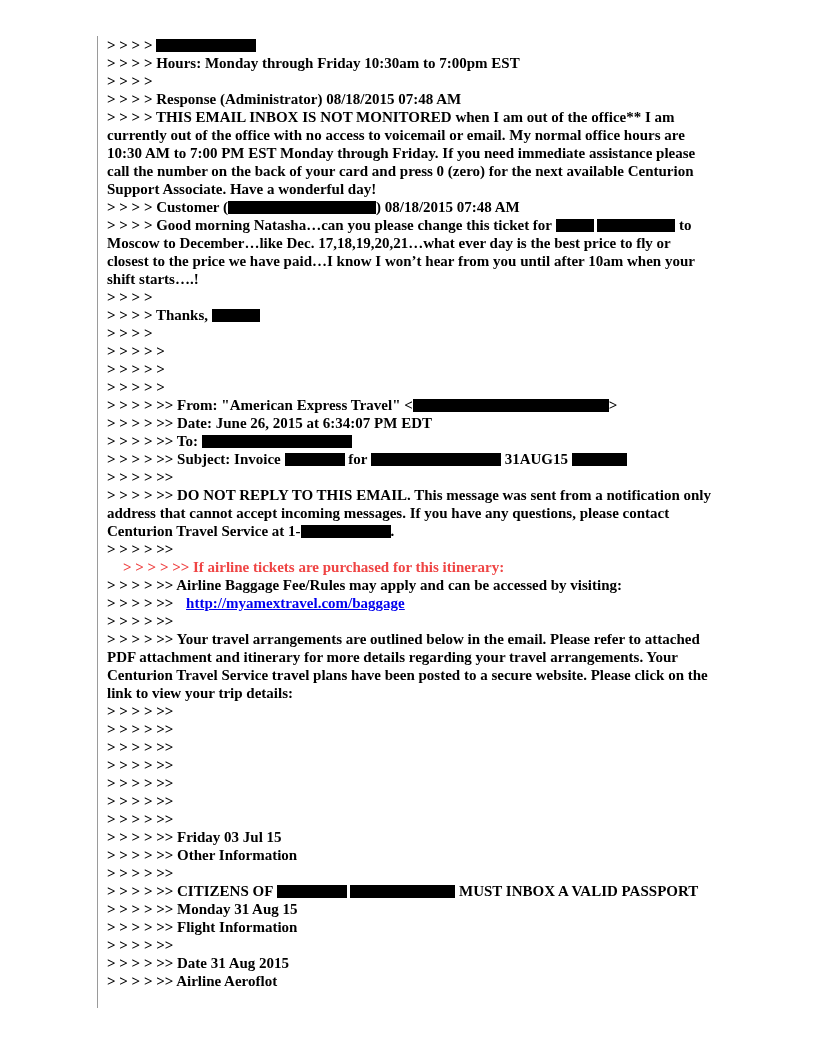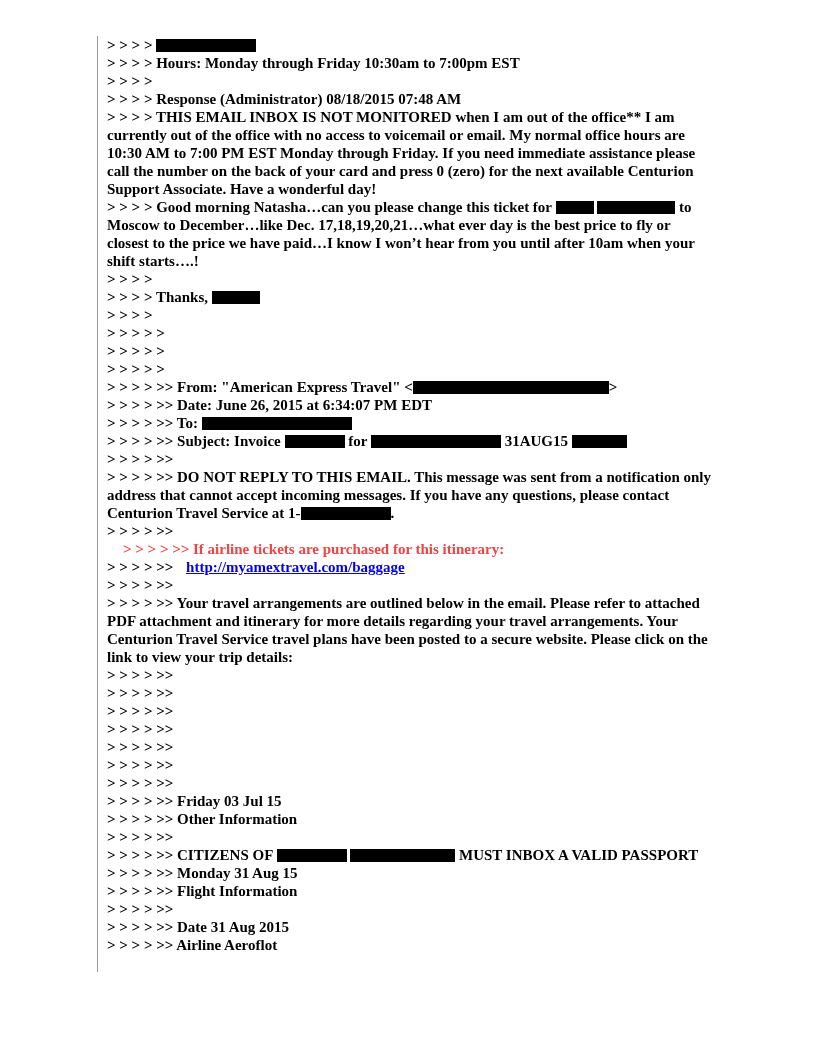--- a/index.html
+++ b/index.html
@@ -51,35 +51,37 @@
 </head>
 <body>
 
 <div class="page">
   <div class="thread">
       <p class="line"><span style="color: rgb(0, 0, 0);">&gt; &gt; &gt; &gt; </span><span class="redaction" style="width: 100px; background: rgb(0, 0, 0);"></span></p>
       <p class="line"><span style="color: rgb(0, 0, 0);">&gt; &gt; &gt; &gt; Hours: Monday through Friday 10:30am to 7:00pm EST</span></p>
       <p class="line"><span style="color: rgb(0, 0, 0);">&gt; &gt; &gt; &gt;</span></p>
       <p class="line"><span style="color: rgb(0, 0, 0);">&gt; &gt; &gt; &gt; Response (Administrator) 08/18/2015 07:48 AM</span></p>
       <p class="line"><span style="color: rgb(0, 0, 0);">&gt; &gt; &gt; &gt; THIS EMAIL INBOX IS NOT MONITORED when I am out of the office** I am currently out of the office with no access to voicemail or email. My normal office hours are 10:30 AM to 7:00 PM EST Monday through Friday. If you need immediate assistance please call the number on the back of your card and press 0 (zero) for the next available Centurion Support Associate. Have a wonderful day!</span></p>
+      <p class="line"><span style="color: rgb(0, 0, 0);">&gt; &gt; &gt; &gt; Customer (</span><span class="redaction" style="width: 148px; background: rgb(0, 0, 0);"></span><span style="color: rgb(0, 0, 0);">) 08/18/2015 07:48 AM</span></p>
       <p class="line"><span style="color: rgb(0, 0, 0);">&gt; &gt; &gt; &gt; Good morning Natasha…can you please change this ticket for </span><span class="redaction" style="width: 38px; background: rgb(0, 0, 0);"></span><span style="color: rgb(0, 0, 0);"> </span><span class="redaction" style="width: 78px; background: rgb(0, 0, 0);"></span><span style="color: rgb(0, 0, 0);"> to Moscow to December…like Dec. 17,18,19,20,21…what ever day is the best price to fly or closest to the price we have paid…I know I won’t hear from you until after 10am when your shift starts….!</span></p>
       <p class="line"><span style="color: rgb(0, 0, 0);">&gt; &gt; &gt; &gt;</span></p>
       <p class="line"><span style="color: rgb(0, 0, 0);">&gt; &gt; &gt; &gt; Thanks, </span><span class="redaction" style="width: 48px; background: rgb(0, 0, 0);"></span></p>
       <p class="line"><span style="color: rgb(0, 0, 0);">&gt; &gt; &gt; &gt;</span></p>
       <p class="line"><span style="color: rgb(0, 0, 0);">&gt; &gt; &gt; &gt; &gt;</span></p>
       <p class="line"><span style="color: rgb(0, 0, 0);">&gt; &gt; &gt; &gt; &gt;</span></p>
       <p class="line"><span style="color: rgb(0, 0, 0);">&gt; &gt; &gt; &gt; &gt;</span></p>
       <p class="line"><span style="color: rgb(0, 0, 0);">&gt; &gt; &gt; &gt; &gt;&gt; From: "American Express Travel" &lt;</span><span class="redaction" style="width: 196px; background: rgb(0, 0, 0);"></span><span style="color: rgb(0, 0, 0);">&gt;</span></p>
       <p class="line"><span style="color: rgb(0, 0, 0); margin-top: 11px;">&gt; &gt; &gt; &gt; &gt;&gt; Date: June 26, 2015 at 6:34:07 PM EDT</span></p>
       <p class="line"><span style="color: rgb(0, 0, 0);">&gt; &gt; &gt; &gt; &gt;&gt; To: </span><span class="redaction" style="width: 150px; background: rgb(0, 0, 0);"></span></p>
       <p class="line"><span style="color: rgb(0, 0, 0);">&gt; &gt; &gt; &gt; &gt;&gt; Subject: Invoice </span><span class="redaction" style="width: 60px; background: rgb(0, 0, 0);"></span><span style="color: rgb(0, 0, 0);"> for </span><span class="redaction" style="width: 130px; background: rgb(0, 0, 0);"></span><span style="color: rgb(0, 0, 0);"> 31AUG15 </span><span class="redaction" style="width: 55px; background: rgb(0, 0, 0);"></span></p>
       <p class="line"><span style="color: rgb(0, 0, 0);">&gt; &gt; &gt; &gt; &gt;&gt;</span></p>
       <p class="line"><span style="color: rgb(0, 0, 0);">&gt; &gt; &gt; &gt; &gt;&gt; DO NOT REPLY TO THIS EMAIL. This message was sent from a notification only address that cannot accept incoming messages. If you have any questions, please contact Centurion Travel Service at 1-</span><span class="redaction" style="width: 90px; background: rgb(0, 0, 0);"></span><span style="color: rgb(0, 0, 0);">.</span></p>
       <p class="line"><span style="color: rgb(0, 0, 0);">&gt; &gt; &gt; &gt; &gt;&gt;</span></p>
       <p class="line"><span style="color: #ef4444; margin-left: 16px;">&gt; &gt; &gt; &gt; &gt;&gt; If airline tickets are purchased for this itinerary:</span></p>
+      <p class="line"><span style="color: rgb(0, 0, 0);">&gt; &gt; &gt; &gt; &gt;&gt; Airline Baggage Fee/Rules may apply and can be accessed by visiting:</span></p>
       <p class="line"><span style="color: rgb(0, 0, 0);">&gt; &gt; &gt; &gt; &gt;&gt; </span><a class="doc-link" href="#" style="color: rgb(0, 0, 238); margin-left: 9px;">http://myamextravel.com/baggage</a></p>
       <p class="line"><span style="color: rgb(0, 0, 0);">&gt; &gt; &gt; &gt; &gt;&gt;</span></p>
       <p class="line"><span style="color: rgb(0, 0, 0);">&gt; &gt; &gt; &gt; &gt;&gt; Your travel arrangements are outlined below in the email. Please refer to attached PDF attachment and itinerary for more details regarding your travel arrangements. Your Centurion Travel Service travel plans have been posted to a secure website. Please click on the link to view your trip details:</span></p>
       <p class="line"><span style="color: rgb(0, 0, 0);">&gt; &gt; &gt; &gt; &gt;&gt;</span></p>
       <p class="line"><span style="color: rgb(0, 0, 0);">&gt; &gt; &gt; &gt; &gt;&gt;</span></p>
       <p class="line"><span style="color: rgb(0, 0, 0);">&gt; &gt; &gt; &gt; &gt;&gt;</span></p>
       <p class="line"><span style="color: rgb(0, 0, 0);">&gt; &gt; &gt; &gt; &gt;&gt;</span></p>
       <p class="line"><span style="color: rgb(0, 0, 0);">&gt; &gt; &gt; &gt; &gt;&gt;</span></p>
       <p class="line"><span style="color: rgb(0, 0, 0);">&gt; &gt; &gt; &gt; &gt;&gt;</span></p>
       <p class="line"><span style="color: rgb(0, 0, 0);">&gt; &gt; &gt; &gt; &gt;&gt;</span></p>

